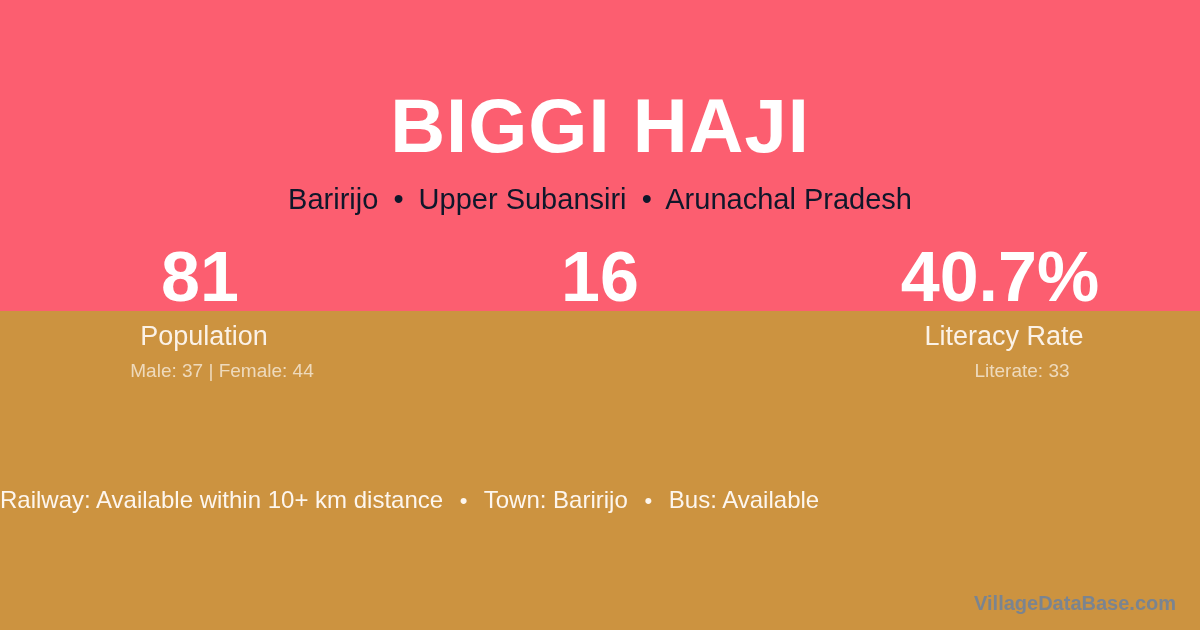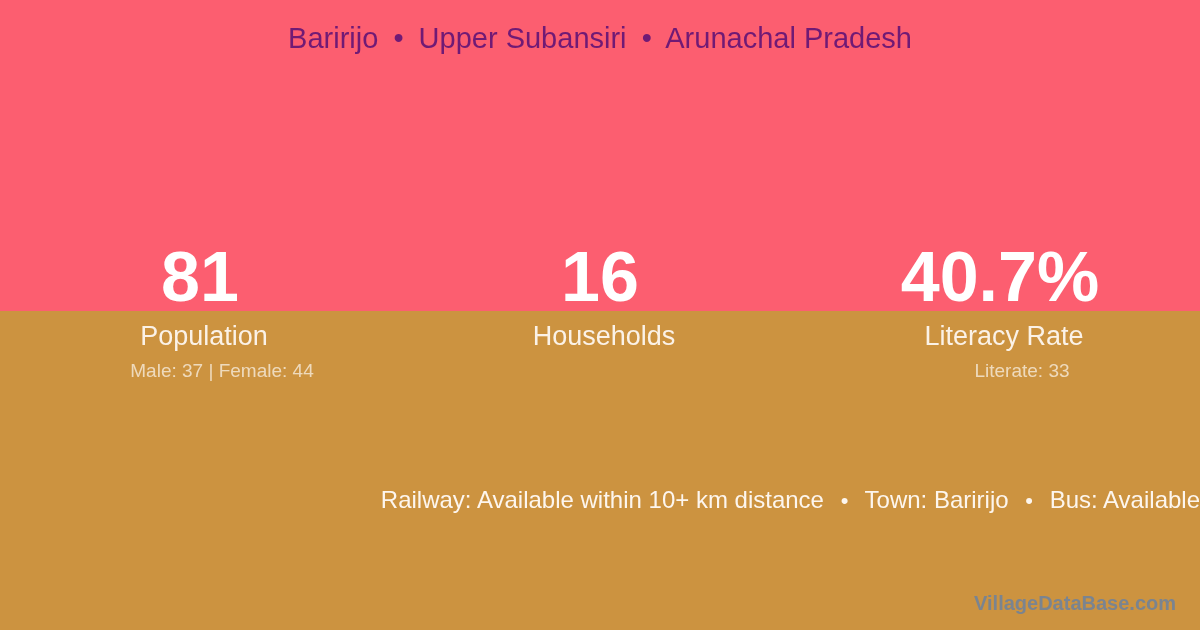--- a/index.html
+++ b/index.html
@@ -52,26 +52,26 @@
     margin: 0;
     padding-top: 84px;
     font-size: 76px;
     line-height: 84px;
     font-weight: bold;
     color: #ffffff;
     letter-spacing: 1px;
     white-space: nowrap;
   }
   .village-location {
-    margin: 8px;
+    margin: 1px;
     padding-top: 13px;
     font-size: 29px;
     line-height: 34px;
     font-weight: normal;
-    color: #701a75;
+    color: #0f172a;
     white-space: nowrap;
   }
   .loc-sep {
     padding: 0 7px;
   }
 
   
   .stats {
     position: absolute;
     left: 0;
@@ -111,21 +111,21 @@
     min-height: 22px;
     padding-left: 44px;
   }
 
   
   .amenities {
     position: absolute;
     left: 0;
     top: 485px;
     width: 1200px;
-    text-align: right;
+    text-align: left;
     font-size: 24px;
     line-height: 30px;
     color: #fdf6ee;
     white-space: nowrap;
   }
   .amen-sep {
     padding: 0 10px;
     font-size: 22px;
   }
 
@@ -143,40 +143,40 @@
 </style>
 </head>
 <body>
 
 <div class="card">
 
   <div class="band-top"></div>
   <div class="band-bottom"></div>
 
   <div class="header">
+    <h1 class="village-title">BIGGI HAJI</h1>
     <div class="village-location">
       <span>Baririjo</span>
       <span class="loc-sep">•</span>
       <span>Upper Subansiri</span>
       <span class="loc-sep">•</span>
       <span>Arunachal Pradesh</span>
     </div>
   </div>
 
   <div class="stats">
 
     <div class="stat">
       <div class="stat-value">81</div>
       <div class="stat-label">Population</div>
       <div class="stat-sub">Male: 37 | Female: 44</div>
     </div>
 
     <div class="stat">
       <div class="stat-value">16</div>
-      <div class="stat-label">Households</div>
       <div class="stat-sub"></div>
     </div>
 
     <div class="stat">
       <div class="stat-value">40.7%</div>
       <div class="stat-label">Literacy Rate</div>
       <div class="stat-sub">Literate: 33</div>
     </div>
 
   </div>

